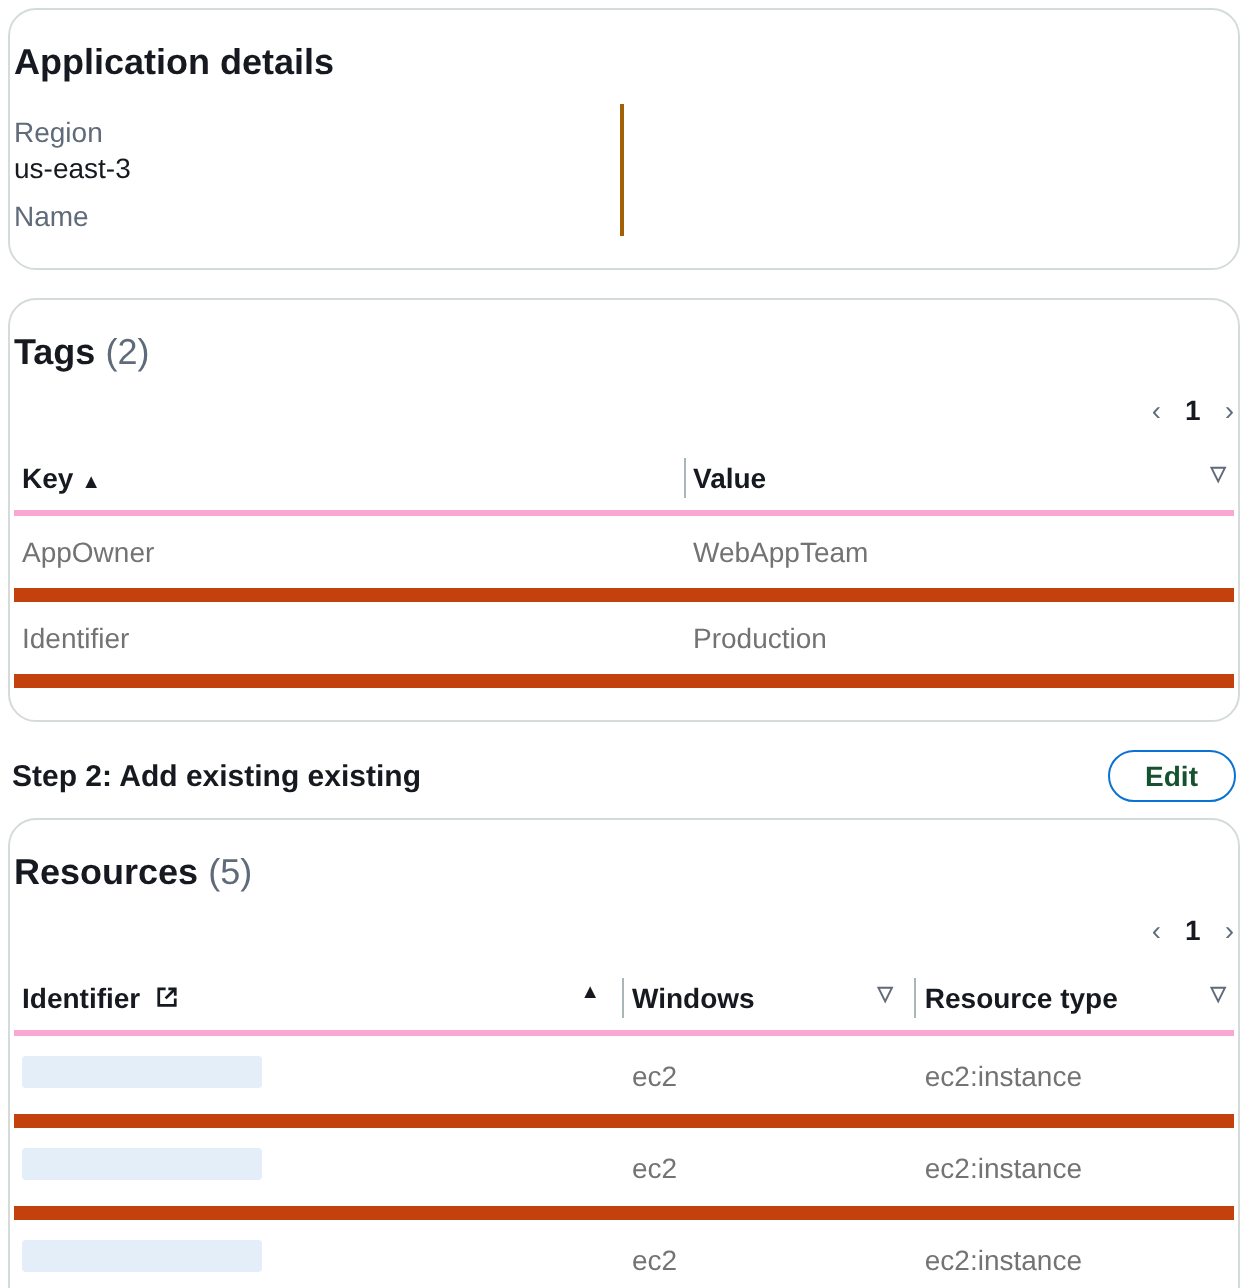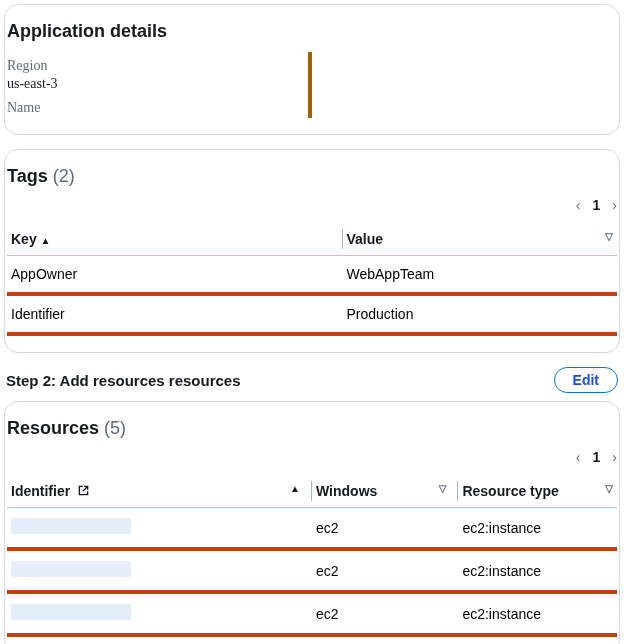--- a/index.html
+++ b/index.html
@@ -21,21 +21,21 @@
   }
   .panel-title {
     font-size: 18px;
     font-weight: 700;
     margin: 0 0 10px 0;
     color: #16191f;
   }
   .panel-title .count { color: #5f6b7a; font-weight: 400; }
   .details-row { display: flex; }
   .details-col { width: 50%; }
-  .details-col.left { border-right: 4px solid #a16207; padding-right: 14px; font-family: Liberation Serif, serif; }
+  .details-col.left { border-right: 2px solid #a16207; padding-right: 14px; }
   .details-col.right { padding-left: 24px; }
   .field-label { color: #5f6b7a; margin-top: 6px; margin-bottom: 2px; }
   .field-value { color: #16191f; margin-bottom: 8px; }
   .desc-text { line-height: 1.5; }
 
   .pager {
     display: flex;
     justify-content: flex-end;
     align-items: center;
     gap: 12px;
@@ -47,36 +47,36 @@
 
   table.tbl {
     width: 100%;
     border-collapse: collapse;
   }
   table.tbl th {
     text-align: left;
     font-weight: 700;
     font-size: 14px;
     padding: 8px 4px;
-    border-bottom: 1px solid #f9a8d4;
+    border-bottom: 3px solid #f9a8d4;
     position: relative;
   }
   table.tbl th.divider::before {
     content: "";
     position: absolute;
     left: -1px;
     top: 20%;
     height: 60%;
     width: 1px;
     background: #aab7b8;
   }
   table.tbl td {
     padding: 10px 4px;
-    border-bottom: 4px solid #c2410c;
-    color: #000000;
+    border-bottom: 7px solid #c2410c;
+    color: #737373;
   }
   .redacted {
     display: inline-block;
     height: 16px;
     background: #e3eef9;
     border-radius: 2px;
   }
   .redacted.w1 { width: 120px; }
 
   .step-row {
@@ -95,21 +95,21 @@
     padding: 6px 16px;
     font-weight: 700;
     font-size: 14px;
     cursor: pointer;
     border: 1px solid transparent;
     user-select: none;
   }
   .btn-outline {
     background: #fff;
     border: 1px solid #0972d3;
-    color: #1d4ed8;
+    color: #14532d;
   }
   .ext-icon { font-size: 12px; margin-left: 4px; }
   .sort-tri { display:inline-block; font-size:10px; }
 </style>
 </head>
 <body>
 
 <div class="panel">
   <h2 class="panel-title">Application details</h2>
   <div class="details-row">
@@ -151,21 +151,21 @@
       </tr>
       <tr>
         <td>Identifier</td>
         <td>Production</td>
       </tr>
     </tbody>
   </table>
 </div>
 
 <div class="step-row">
-  <span class="step-title">Step 2: Add resources resources</span>
+  <span class="step-title">Step 2: Add existing existing</span>
   <span class="btn btn-outline" style="padding:4px 18px;">Edit</span>
 </div>
 
 <div class="panel">
   <h2 class="panel-title">
     <span>Resources</span>
     <span class="count">(5)</span>
   </h2>
   <div class="pager">
     <span class="chev">‹</span>

